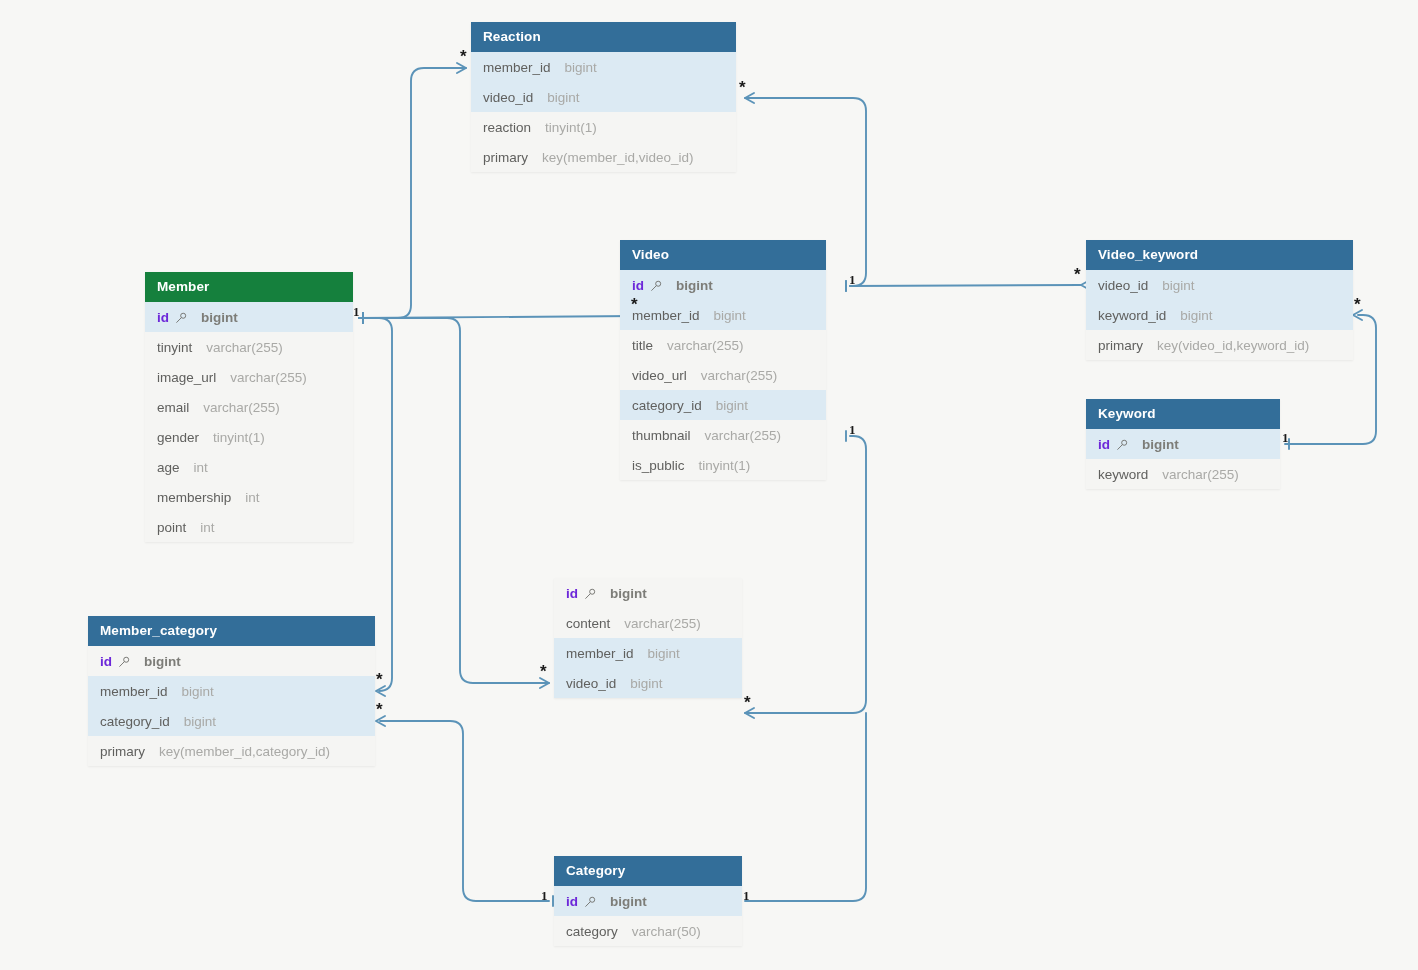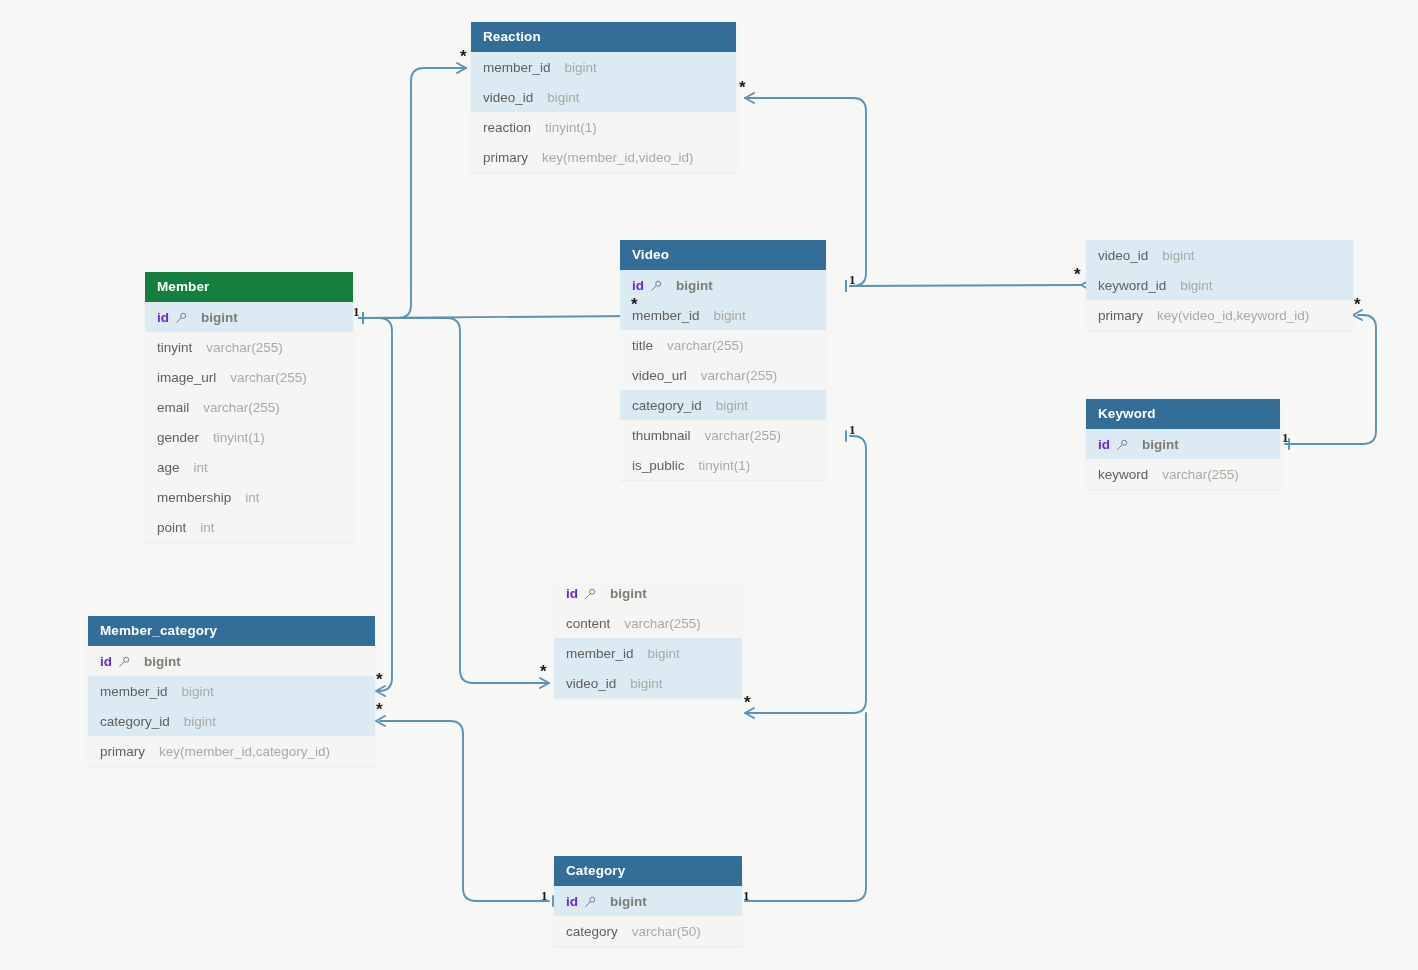--- a/index.html
+++ b/index.html
@@ -290,20 +290,21 @@
           <span class="r-type">varchar(255)</span>
         </div>
         <div class="t-row">
           <span class="r-name">
             <span>is_public</span>
           </span>
           <span class="r-type">tinyint(1)</span>
         </div>
       </div>
       <div class="table" style="left: 1086px; top: 240px; width: 267px;">
+        <div class="t-header" style="background: rgb(51, 110, 153);">Video_keyword</div>
         <div class="t-row hl" style="background: rgb(220, 234, 243);">
           <span class="r-name">
             <span>video_id</span>
           </span>
           <span class="r-type">bigint</span>
         </div>
         <div class="t-row hl" style="background: rgb(220, 234, 243);">
           <span class="r-name">
             <span>keyword_id</span>
           </span>

